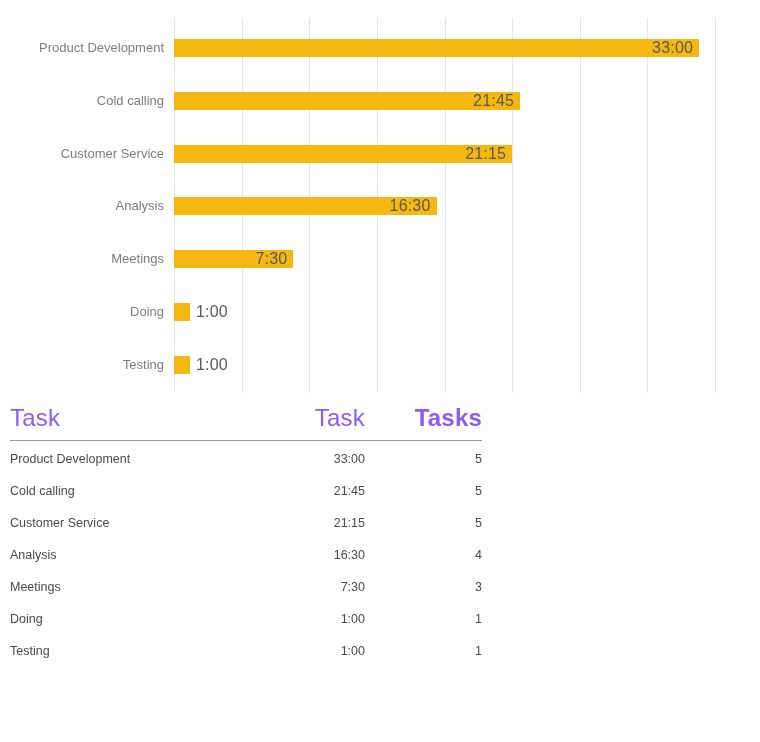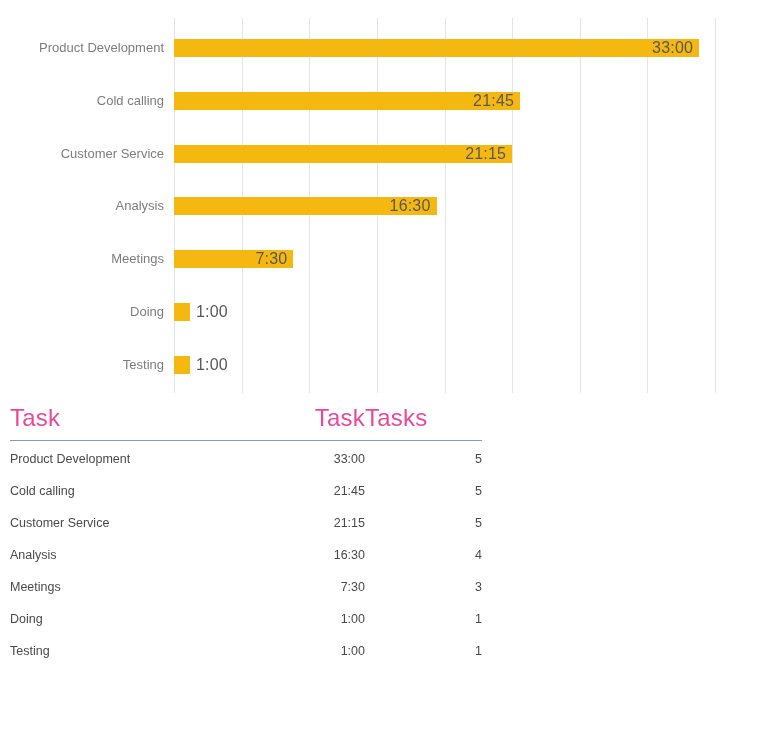--- a/index.html
+++ b/index.html
@@ -114,28 +114,28 @@
   }
   table.data-table {
     border-collapse: collapse;
     width: 472px;
     margin-left: 10px;
     table-layout: fixed;
   }
   table.data-table th {
     font-size: 24px;
     font-weight: normal;
-    color: #ec4899;
+    color: #8b5cf6;
     padding: 0 0 8px 0;
     border-bottom: 1.5px solid #8e9bad;
     letter-spacing: 0.2px;
   }
   table.data-table th.col-task    { text-align: left;  width: 230px; }
   table.data-table th.col-time    { text-align: right; width: 125px; }
-  table.data-table th.col-tasks   { text-align: left; width: 117px; }
+  table.data-table th.col-tasks   { text-align: right; width: 117px; font-weight: bold; }
 
   table.data-table td {
     font-size: 12.5px;
     color: #4a4a4a;
     padding: 10px 0 10px 0;
     line-height: 12px;
     vertical-align: middle;
   }
   table.data-table td.c-task  { text-align: left; }
   table.data-table td.c-time  { text-align: right; }

